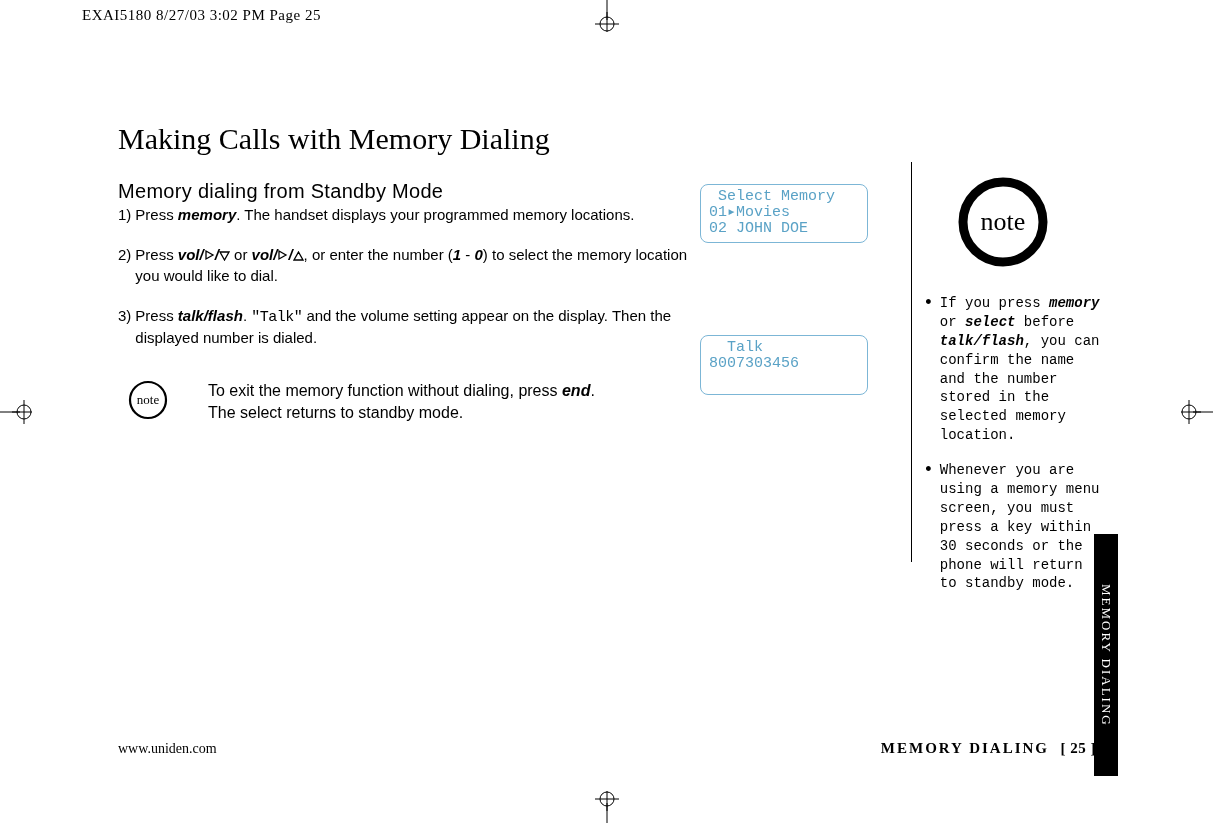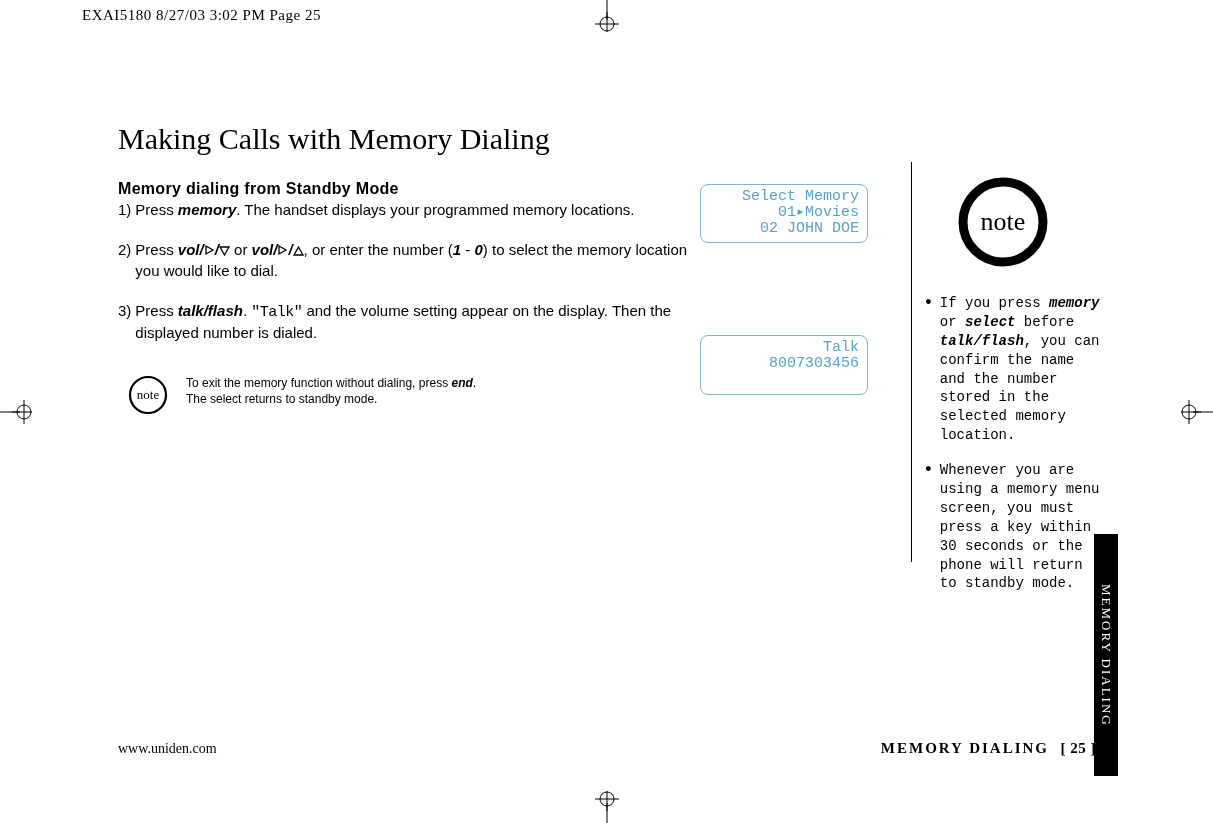--- a/index.html
+++ b/index.html
@@ -52,35 +52,34 @@
     width: 990px;
   }
   .title {
     font-size: 30px;
     font-weight: 400;
     font-family: Georgia, serif;
     margin: 17px 0 24px 0;
   }
   .subhead {
     font-family: Verdana, Geneva, sans-serif;
-    font-weight: bold;
-    font-size: 16px;
+    font-weight: normal;
+    font-size: 20px;
     letter-spacing: 0.3px;
     margin: 0 0 2px 0;
   }
   .content-row {
     display: flex;
     align-items: flex-start;
   }
   .left-col {
     width: 582px;
   }
   .screens-col {
     width: 205px;
-    text-align: right;
   }
   .sidebar {
     width: 180px;
     margin-left: 18px;
     position: relative;
   }
   .steps {
     font-family: Verdana, Geneva, sans-serif;
     font-size: 15px;
     line-height: 1.35;
@@ -114,23 +113,24 @@
     align-items: flex-start;
     margin-top: 30px;
     margin-left: 8px;
   }
   .note-icon-small {
     flex: 0 0 auto;
     margin-right: 16px;
   }
   .note-text {
     font-family: Verdana, Geneva, sans-serif;
-    font-size: 12px;
+    font-size: 16px;
     line-height: 1.35;
     padding-top: 2px;
+    margin-left: 22px;
   }
   .lcd {
     border: 1px solid #7cb6d6;
     border-radius: 8px;
     padding: 4px 8px 6px 8px;
     font-family: 'Courier New', monospace;
     font-size: 15px;
     color: #5aa2c6;
     line-height: 1.05;
     width: 150px;

